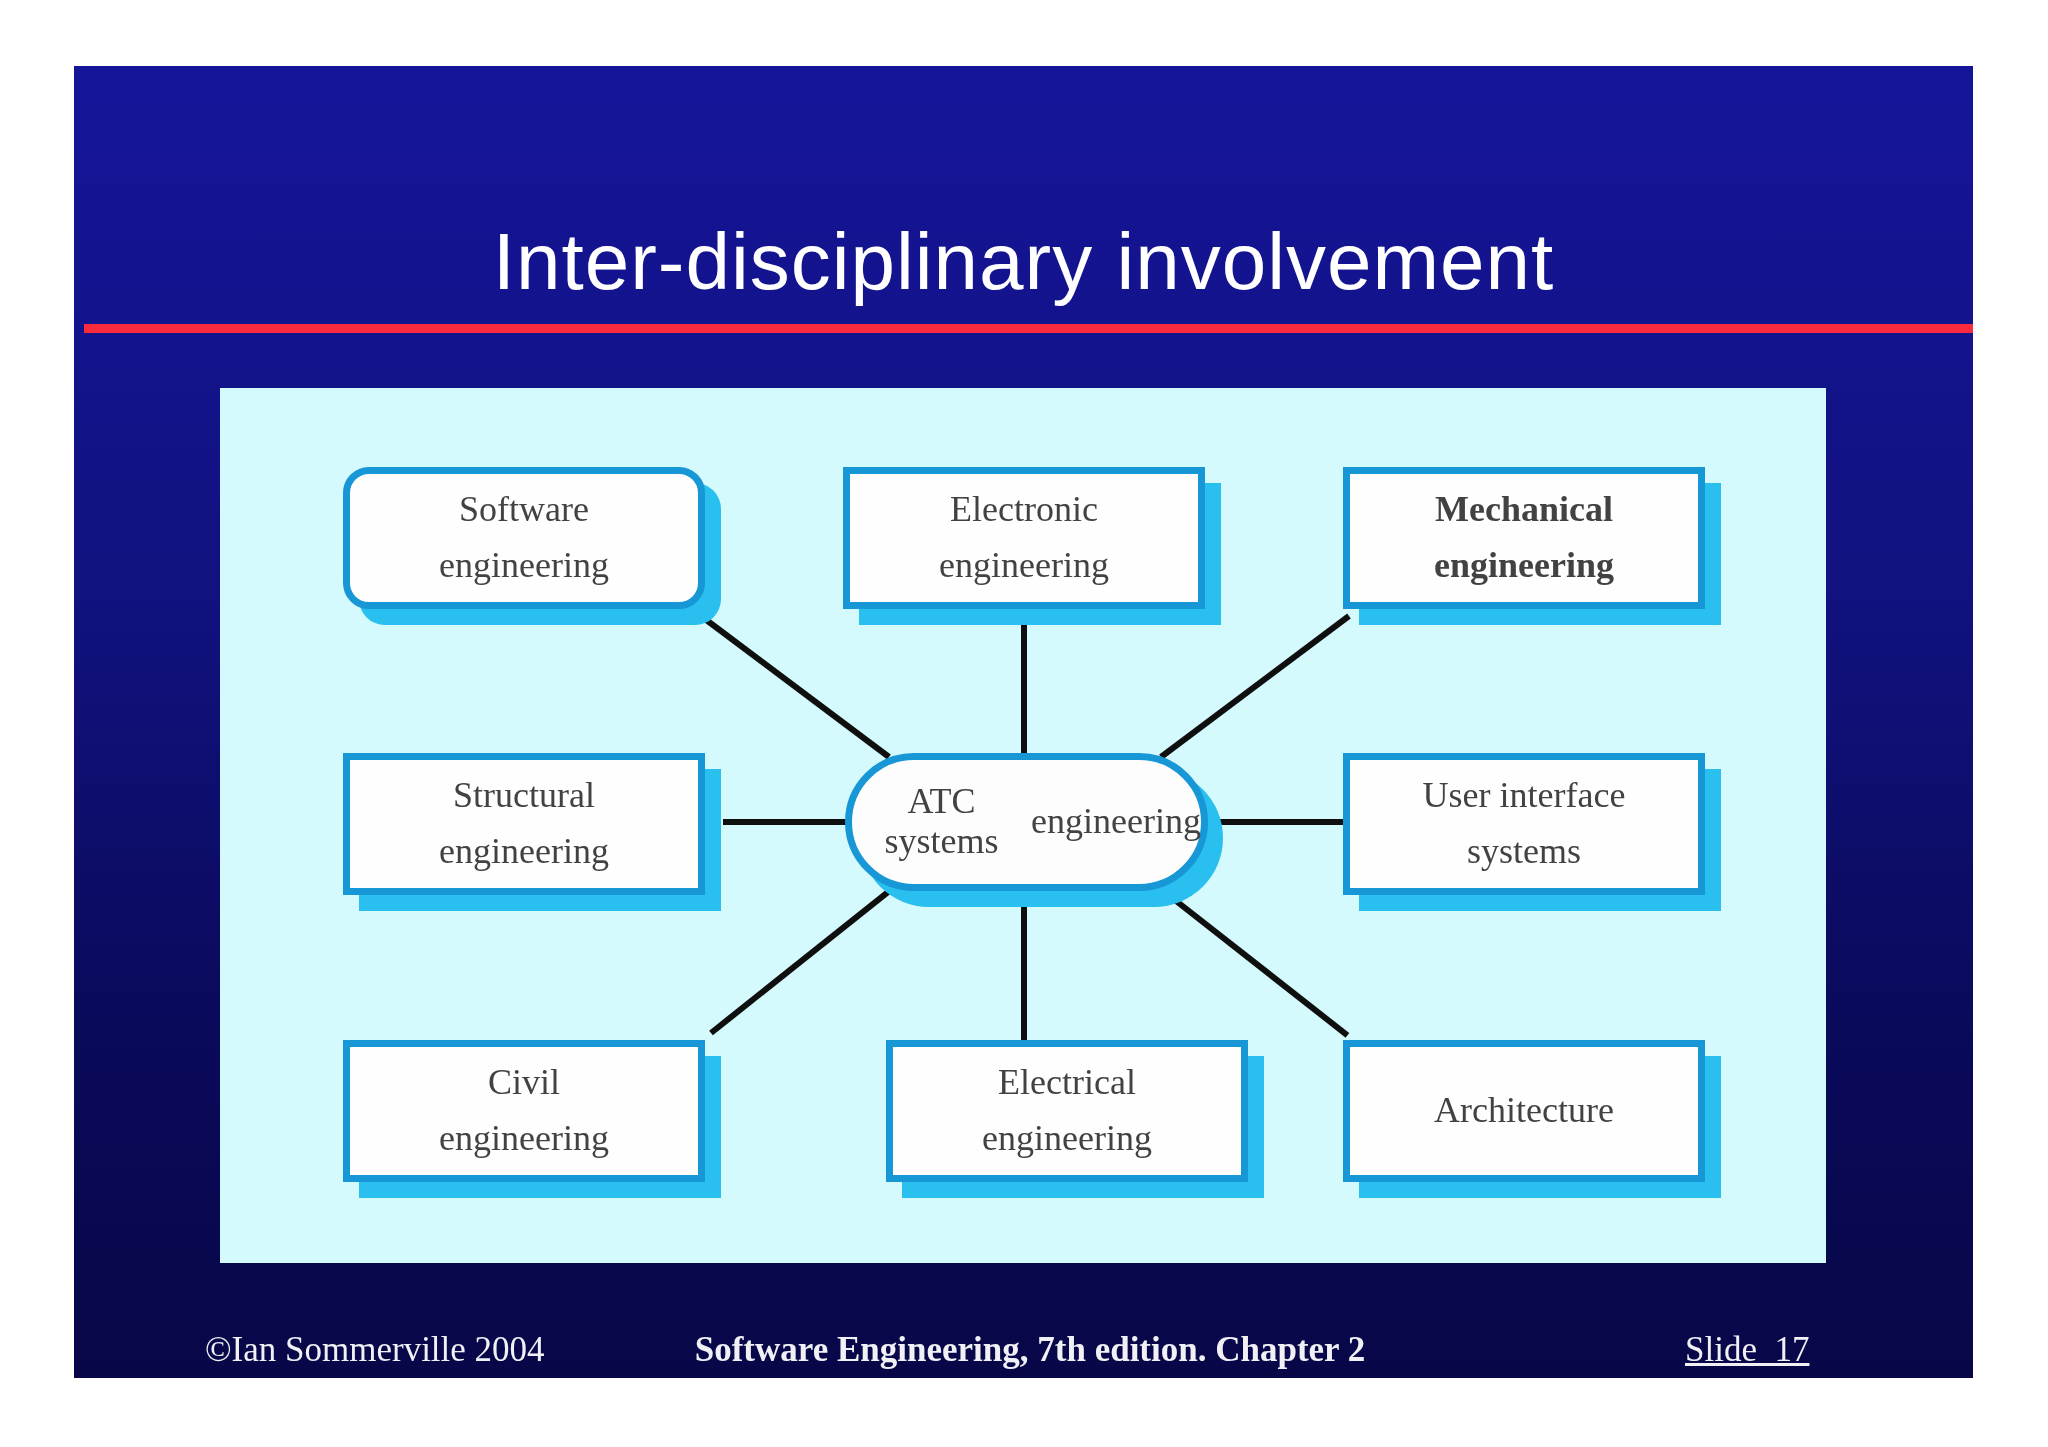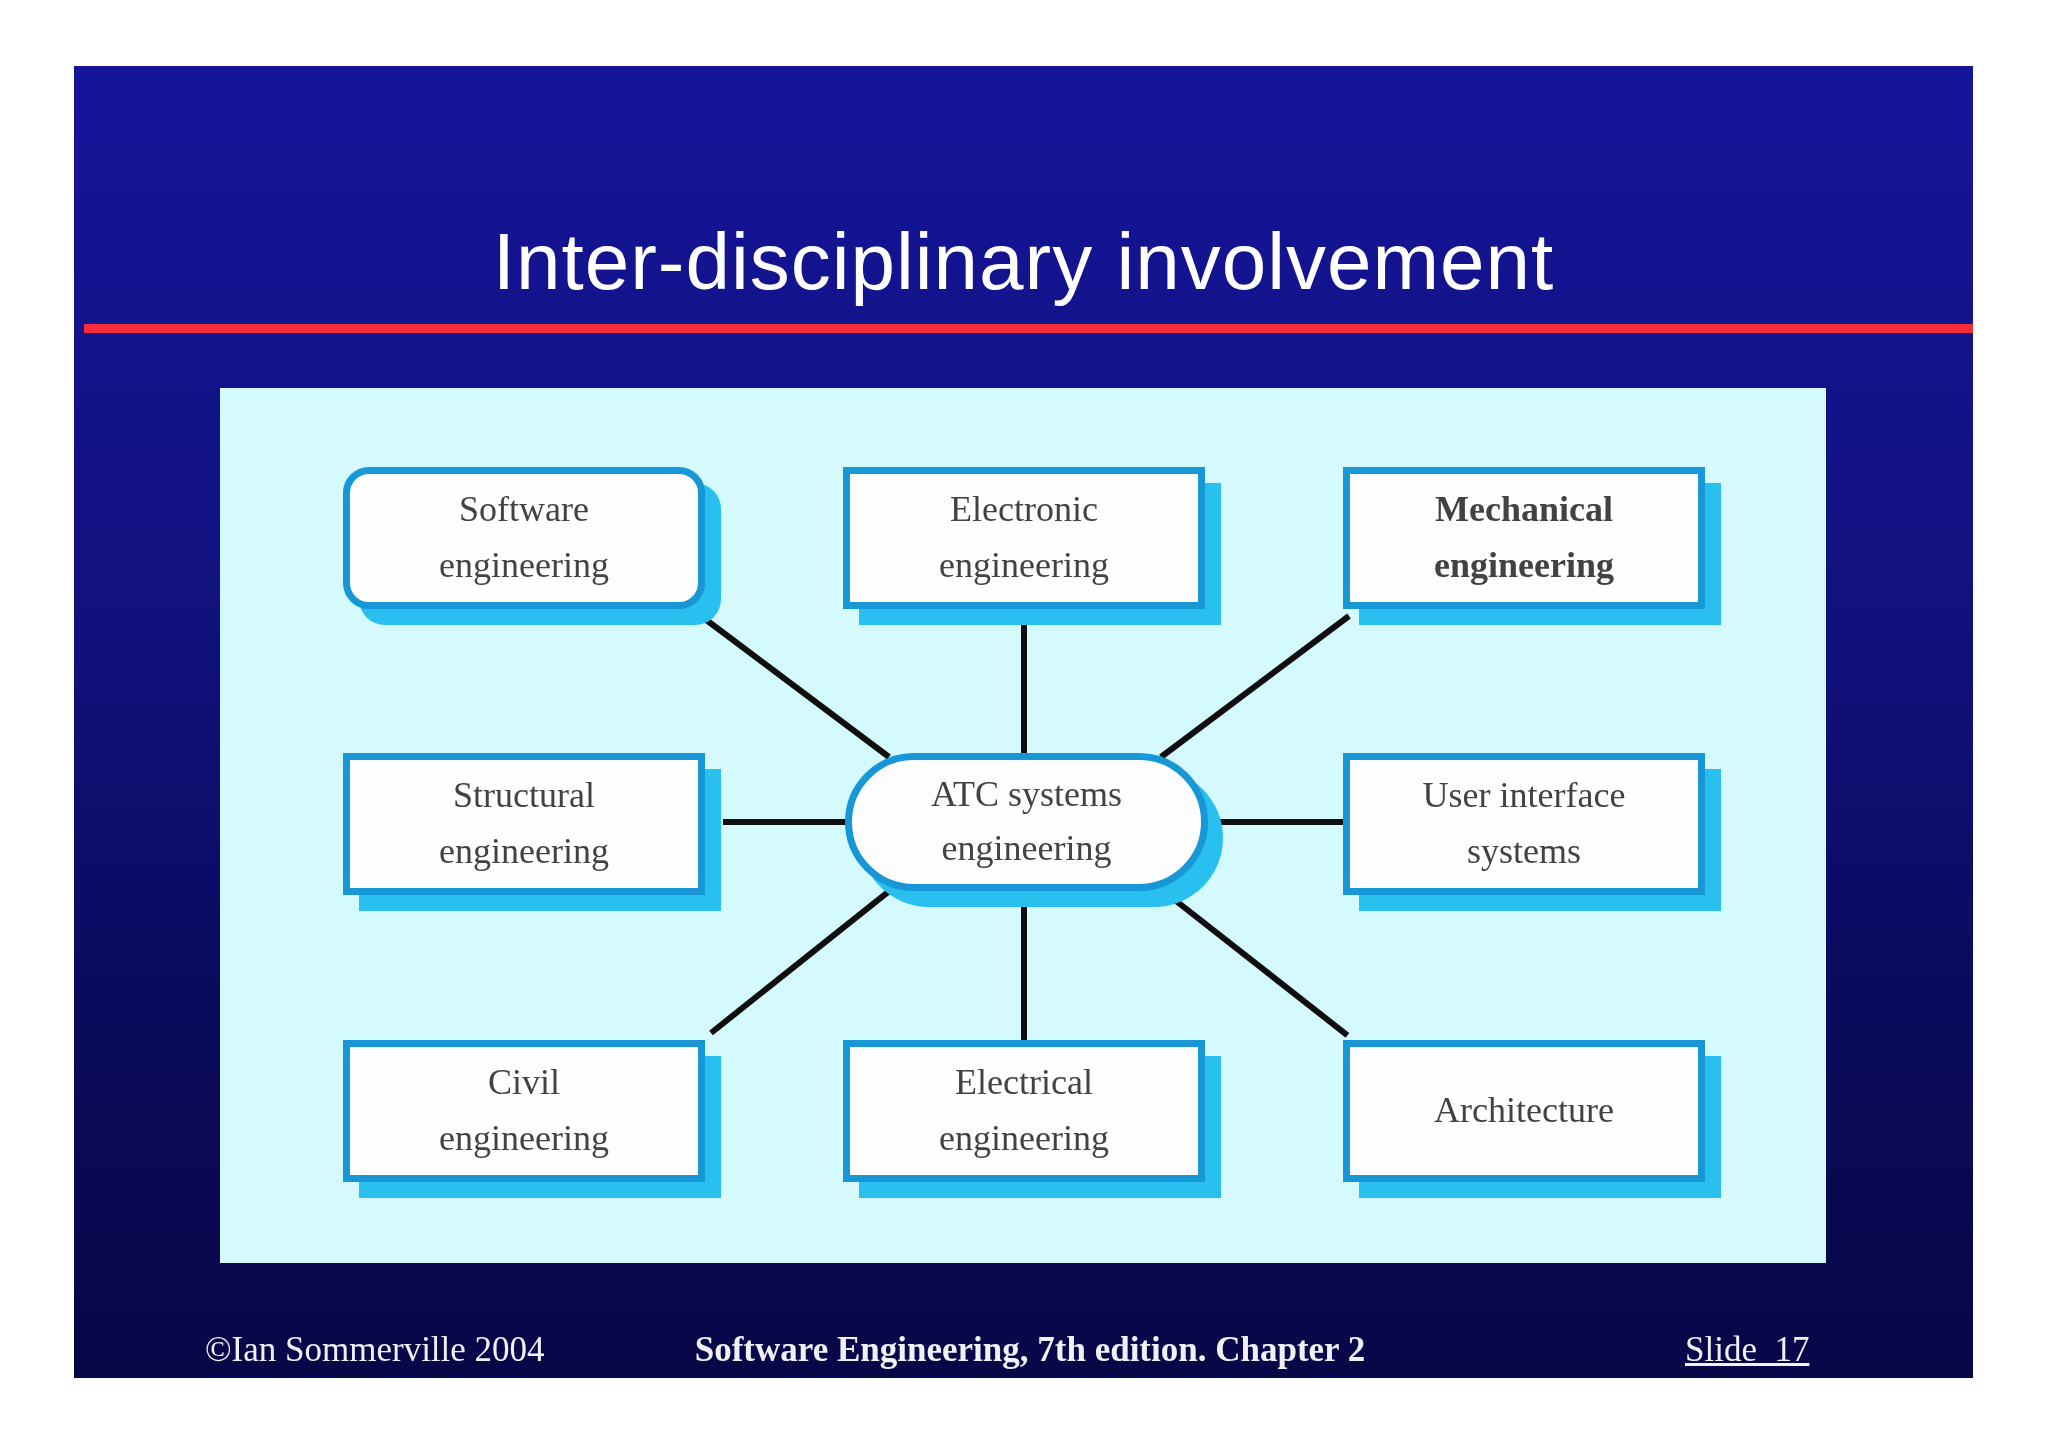--- a/index.html
+++ b/index.html
@@ -14,21 +14,21 @@
   .rule  { position:absolute; left:84px; top:324px; width:1889px; height:9px; background:#fa2b3c; }
   .panel { position:absolute; left:220px; top:388px; width:1606px; height:875px; background:#d5fafd; }
 
   .node { position:absolute; width:362px; height:142px; background:#fffefe;
           border:7px solid #1797d6; box-shadow:16px 16px 0 0 #29bfef;
           display:flex; flex-direction:column; justify-content:space-evenly; align-items:center;
           font-size:36px; color:#424242; text-align:center; z-index:3; }
   .stadium { position:absolute; left:845px; top:753px; width:363px; height:138px;
              background:#fdfdfd; border:7px solid #1797d6; border-radius:70px;
              box-shadow:15px 16px 0 0 #29bfef;
-             display:flex; flex-direction:column; justify-content:space-evenly; align-items:center;
+             display:flex; flex-direction:row; justify-content:space-evenly; align-items:center;
              font-size:36px; color:#424242; text-align:center; z-index:3; }
   .nl { display:block; line-height:1.1; }
 
   .line { position:absolute; background:#0f0f0f; z-index:2; }
   .diag { height:6px; transform-origin:left center; }
 
   .footer-left  { position:absolute; left:205px;  top:1330px; font-size:35px; color:#f0f0f5; }
   .footer-center{ position:absolute; left:74px;   top:1330px; width:1899px; text-align:center;
                   font-weight:700; font-size:35px; color:#f0f0f5;padding-left:13px; }
   .footer-right { position:absolute; left:1685px; top:1330px; font-size:35px; color:#f0f0f5; white-space:pre;text-decoration:underline; }
@@ -70,21 +70,21 @@
       <span class="nl">engineering</span>
     </div>
     <div class="node" style="left:1269px;top:687px;">
       <span class="nl">User interface</span>
       <span class="nl">systems</span>
     </div>
     <div class="node" style="left:269px;top:974px;">
       <span class="nl">Civil</span>
       <span class="nl">engineering</span>
     </div>
-    <div class="node" style="left:769px;top:974px;">
+    <div class="node" style="left:812px;top:974px;">
       <span class="nl">Electrical</span>
       <span class="nl">engineering</span>
     </div>
     <div class="node" style="left:1269px;top:974px;">
       <span class="nl">Architecture</span>
 
     </div>
 
     <div class="stadium" style="left:771px;top:687px;">
       <span class="nl">ATC systems</span>

